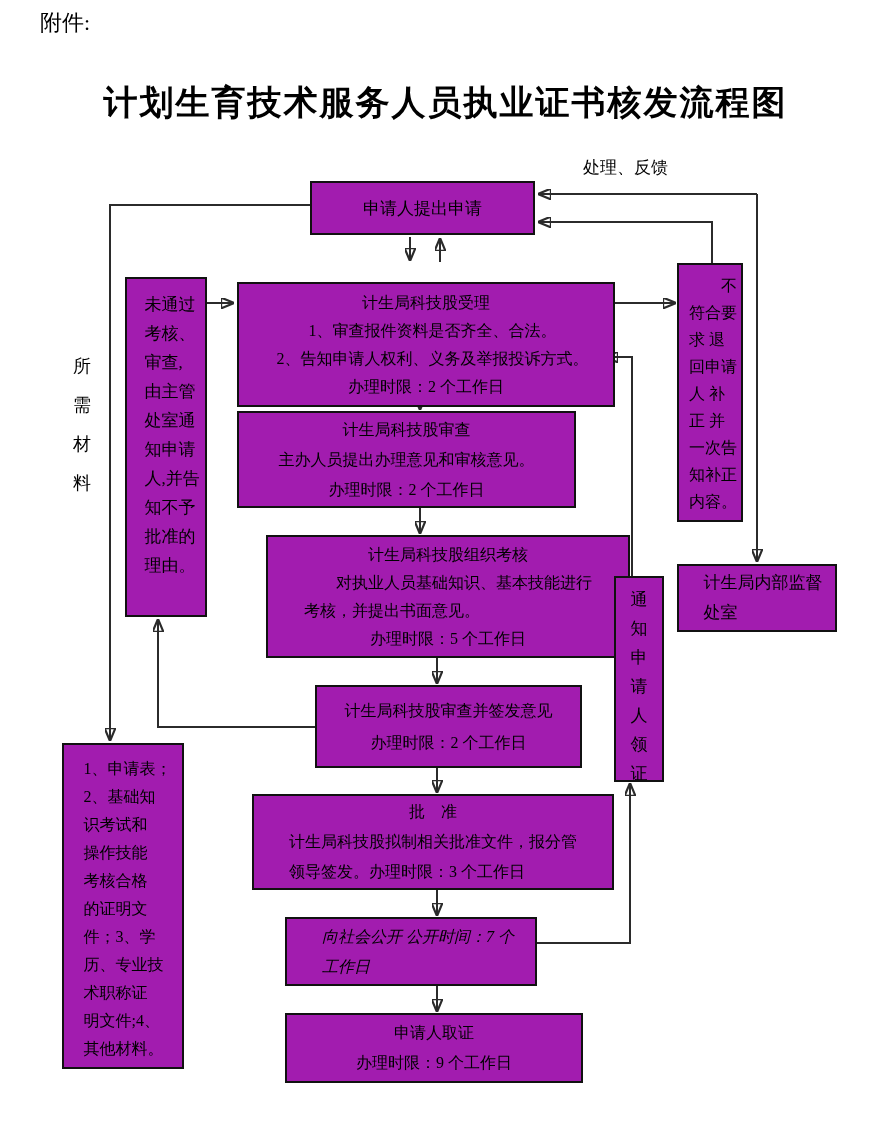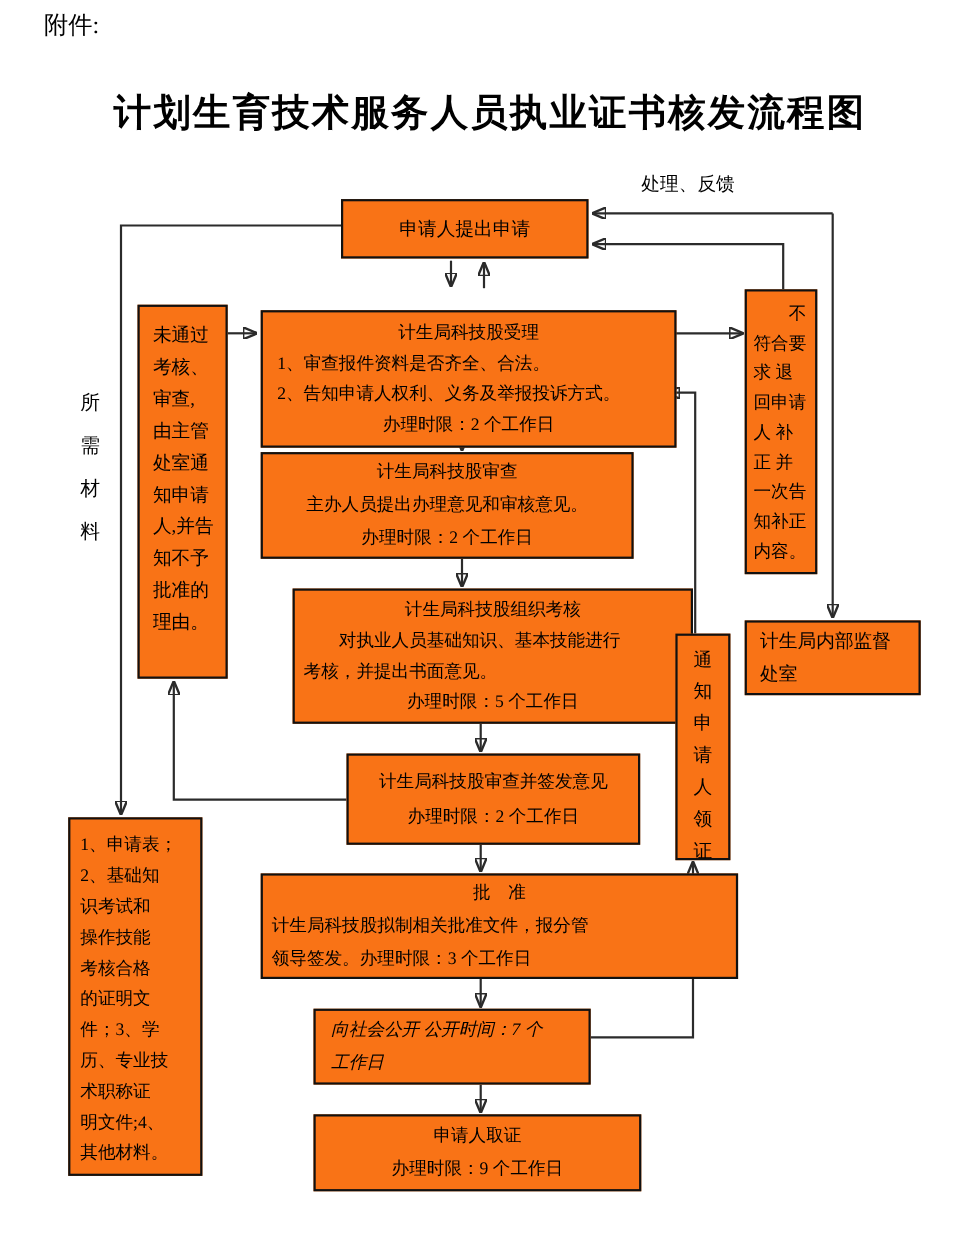--- a/index.html
+++ b/index.html
@@ -2,23 +2,23 @@
 <html><head>
 <meta charset="utf-8">
 <style>
   html,body{margin:0;padding:0;background:#fff;}
   #canvas{
     position:relative;width:891px;height:1129px;background:#fff;
     font-family:"Liberation Serif","DejaVu Serif",serif;color:#000;overflow:hidden;
   }
   .abs{position:absolute;box-sizing:border-box;}
   .box{
-    position:absolute;box-sizing:border-box;border:2px solid #111;background:#f97316;
+    position:absolute;box-sizing:border-box;border:2px solid #111;background:#a21caf;
     display:flex;flex-direction:column;justify-content:center;
-    font-size:16px;line-height:29px;z-index:2;
+    font-size:16px;line-height:29px;z-index:2;align-items:center;
   }
   .center{text-align:center;}
   .pre{white-space:pre-line;}
   .attachment{font-size:22px;}
   .doc-title{font-size:34px;font-weight:bold;letter-spacing:2px;text-align:center;}
   .small-label{font-size:17px;z-index:3;}
   svg.wires{position:absolute;left:0;top:0;z-index:1;}
   svg.wires path{stroke:#2b2b2b;stroke-width:2;fill:none;}
 </style>
 </head>
@@ -82,21 +82,21 @@
     <div class="pre" style="padding:0 8px;">　　对执业人员基础知识、基本技能进行
 考核，并提出书面意见。</div>
     <div class="center">办理时限：5 个工作日</div>
   </div>
 
   <div class="box" style="left:315px;top:685px;width:267px;height:83px;line-height:32px;">
     <div class="center">计生局科技股审查并签发意见</div>
     <div class="center">办理时限：2 个工作日</div>
   </div>
 
-  <div class="box" style="left:237px;top:794px;width:434px;height:96px;line-height:30px;">
+  <div class="box" style="left:252px;top:794px;width:362px;height:96px;line-height:30px;">
     <div class="center">批　准</div>
     <div class="pre" style="padding:0 8px;">计生局科技股拟制相关批准文件，报分管
 领导签发。办理时限：3 个工作日</div>
   </div>
 
   <div class="box" style="left:285px;top:917px;width:252px;height:69px;line-height:30px;font-style:italic;">
     <div class="pre" style="padding-left:14px;">向社会公开  公开时间：7 个
 工作日</div>
   </div>
 

